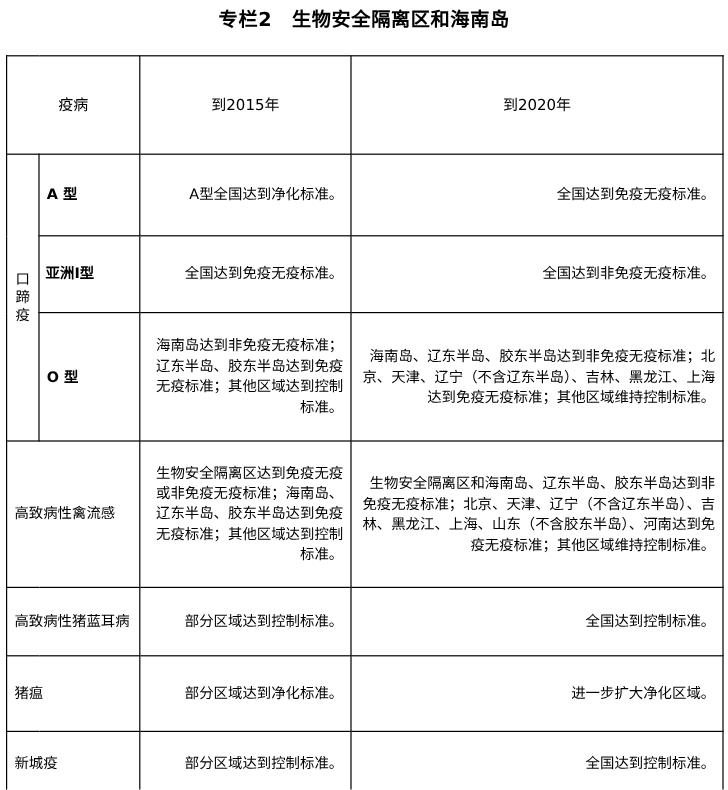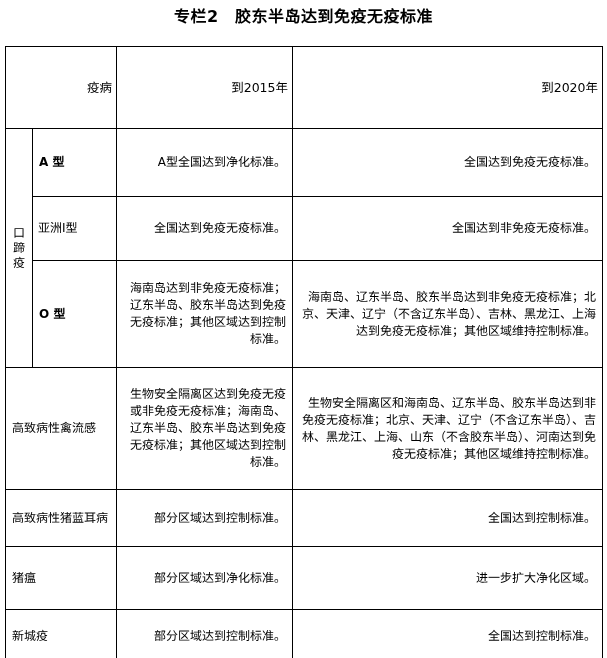--- a/index.html
+++ b/index.html
@@ -63,21 +63,21 @@
   }
 
   
   col.c-group  { width: 27px; }
   col.c-sub    { width: 84px; }
   col.c-2015   { width: 176px; }
   col.c-2020   { width: 310px; }
 
   
   tr.head td {
-    text-align: right;
+    text-align: center;
     vertical-align: middle;
     font-size: 12.5px;
     height: 82px;
     padding: 0 4px;
   }
 
   
   td.group-cell {
     text-align: center;
     padding: 0;
@@ -93,21 +93,21 @@
     letter-spacing: 0;
   }
 
   
   td.subtype {
     font-weight: bold;
     font-size: 12px;
     padding-left: 8px;
   }
   td.subtype.plain {
-    font-weight: normal;
+    font-weight: bold;
     padding-left: 5px;
   }
 
   
   td.disease-name {
     font-size: 12px;
     padding-left: 5px;
     vertical-align: middle;
   }
 
@@ -124,21 +124,21 @@
   tr.r-flu   td { height: 116px; }
   tr.r-prrs  td { height: 57px; }
   tr.r-csf   td { height: 63px; }
   tr.r-nd    td { height: 53px; }
 </style>
 </head>
 <body>
 
 <div class="page">
 
-  <div class="doc-title">专栏2　胶东半岛达到免疫无疫标准</div>
+  <div class="doc-title">专栏2　生物安全隔离区和海南岛</div>
 
   <div class="table-wrap">
     <table class="std">
       <colgroup>
         <col class="c-group">
         <col class="c-sub">
         <col class="c-2015">
         <col class="c-2020">
       </colgroup>
       <tbody>

